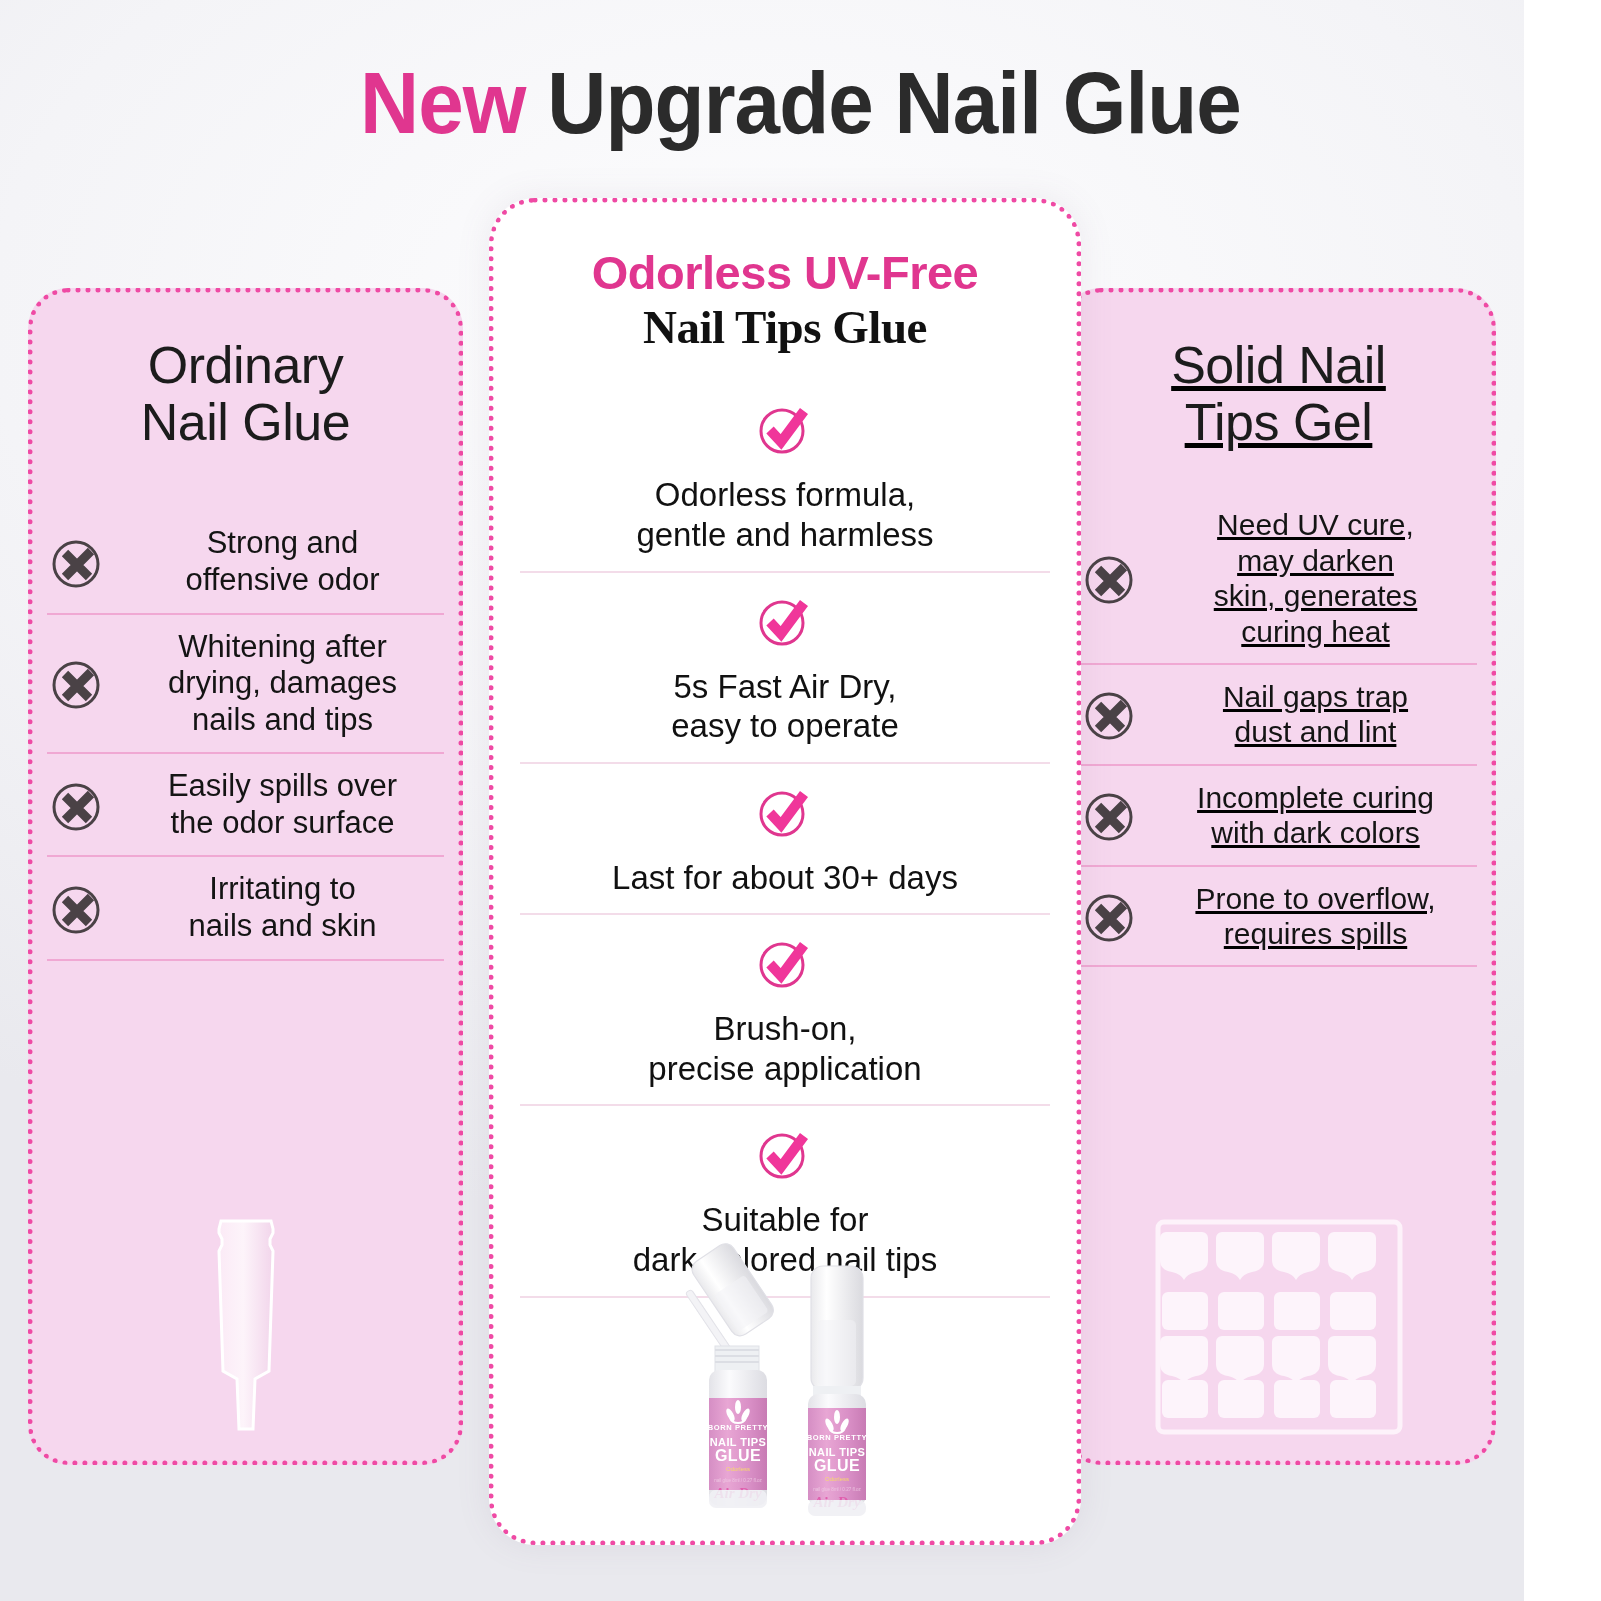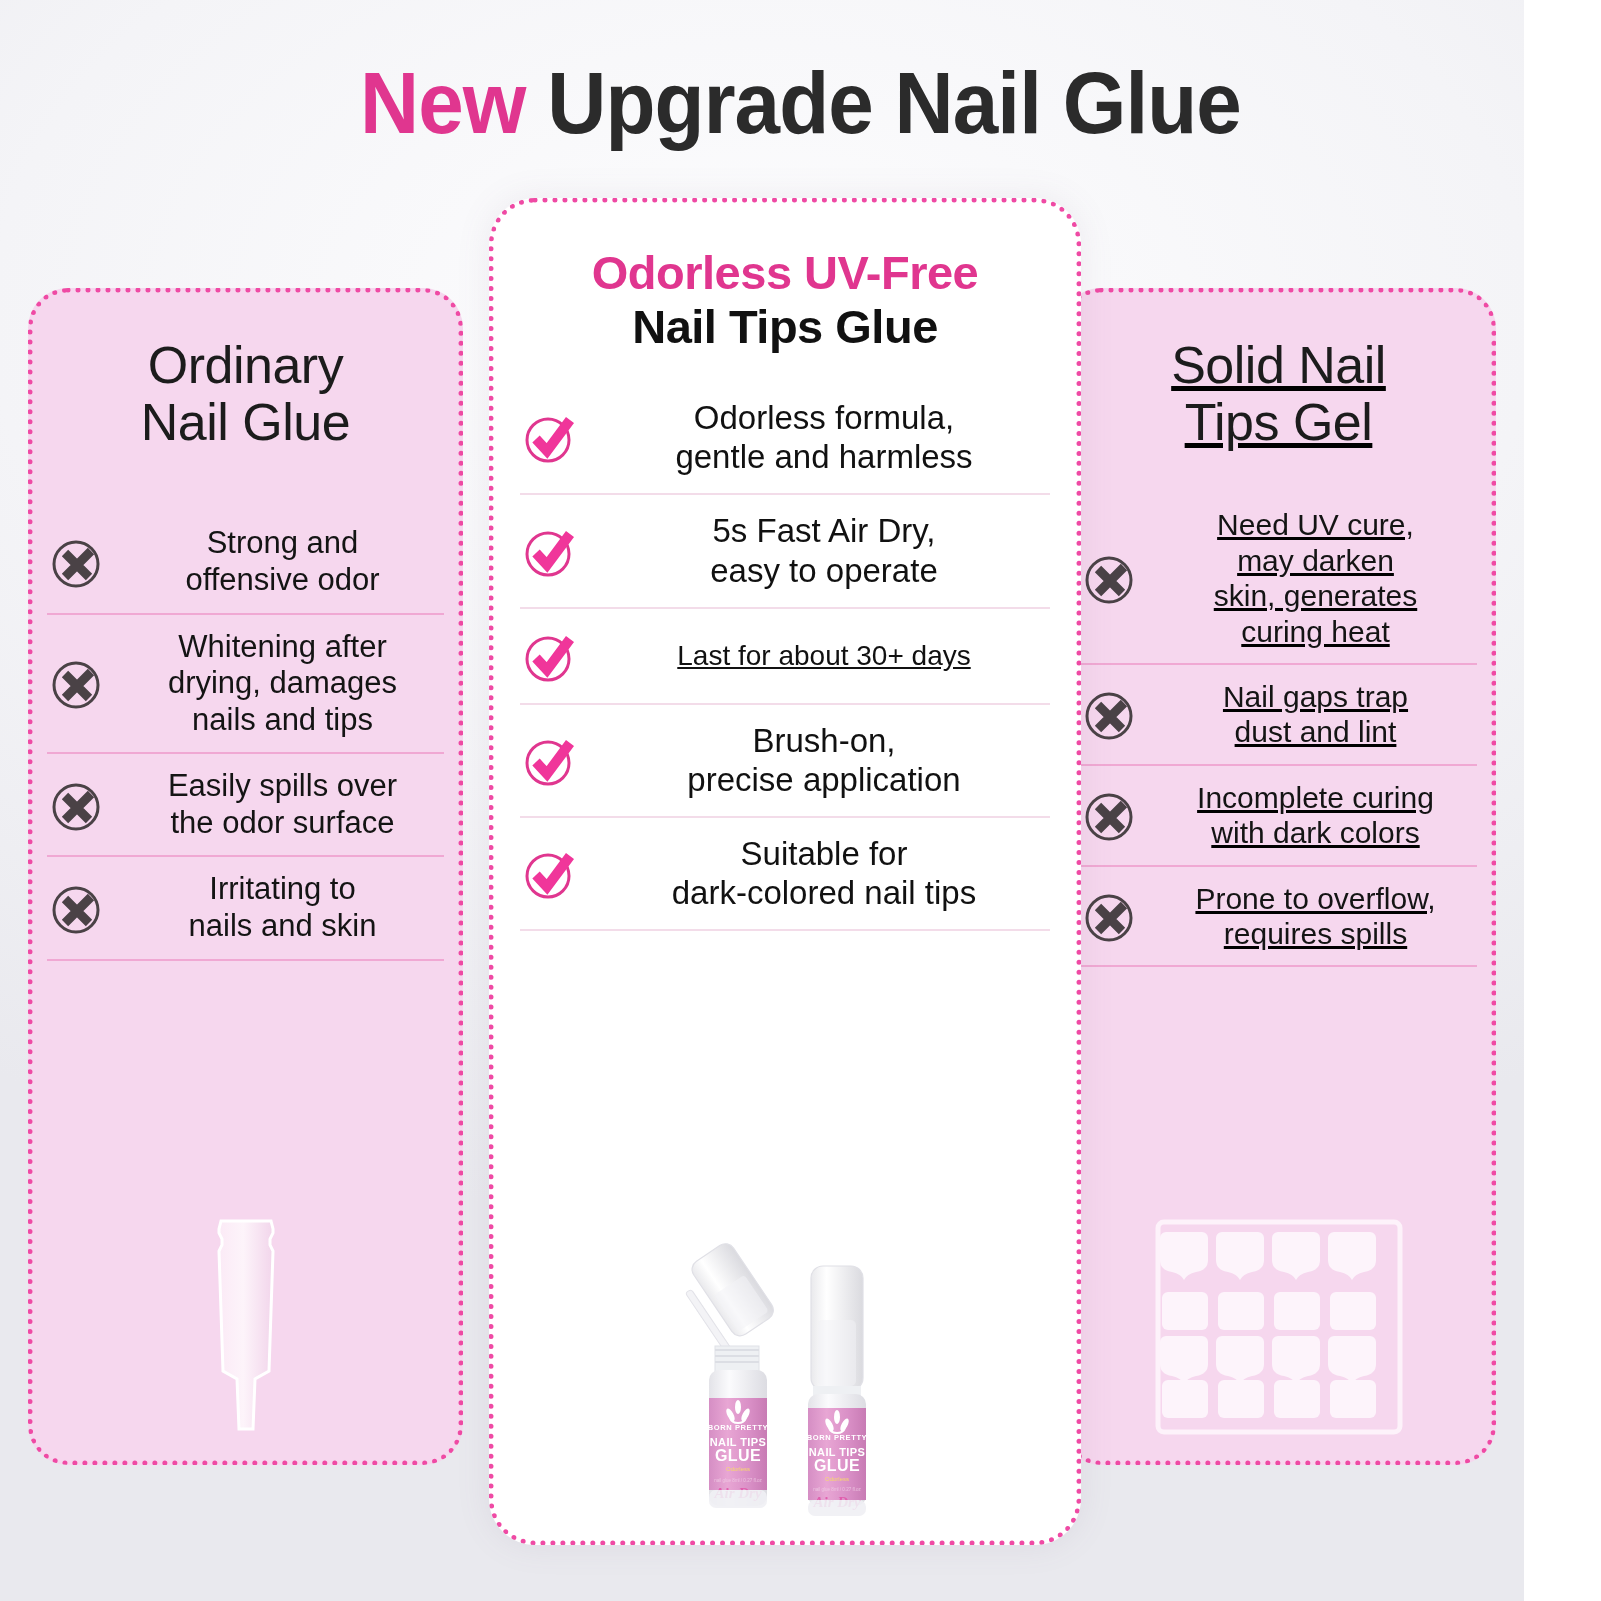--- a/index.html
+++ b/index.html
@@ -117,41 +117,43 @@
     line-height: 1.1;
   }
   #card-title-2 {
     text-align: center;
     font-size: 47px;
     font-weight: bold;
     color: #111111;
     letter-spacing: -0.5px;
     line-height: 1.12;
     margin-top: 2px;
+    font-family: Liberation Serif, serif;
   }
 
   #center-list { margin-top: 28px; }
 
   .c-item {
     display: flex;
     align-items: center;
     gap: 16px;
     padding: 16px 0;
     min-height: 112px;
+    flex-direction: column;
   }
   .c-item + .c-item { border-top: 2px solid #f3dce9; }
 
   .c-item .txt {
     flex: 1;
     text-align: center;
     font-size: 33px;
     line-height: 1.2;
     color: #111111;
   }
-  .c-item.single .txt { font-size: 28px; text-decoration: underline; }
+  .c-item.single .txt { font-size: 33px; }
 
   
   #tube-art {
     position: absolute;
     left: 50%;
     bottom: 22px;
     transform: translateX(-50%);
     width: 86px;
     height: 225px;
   }

